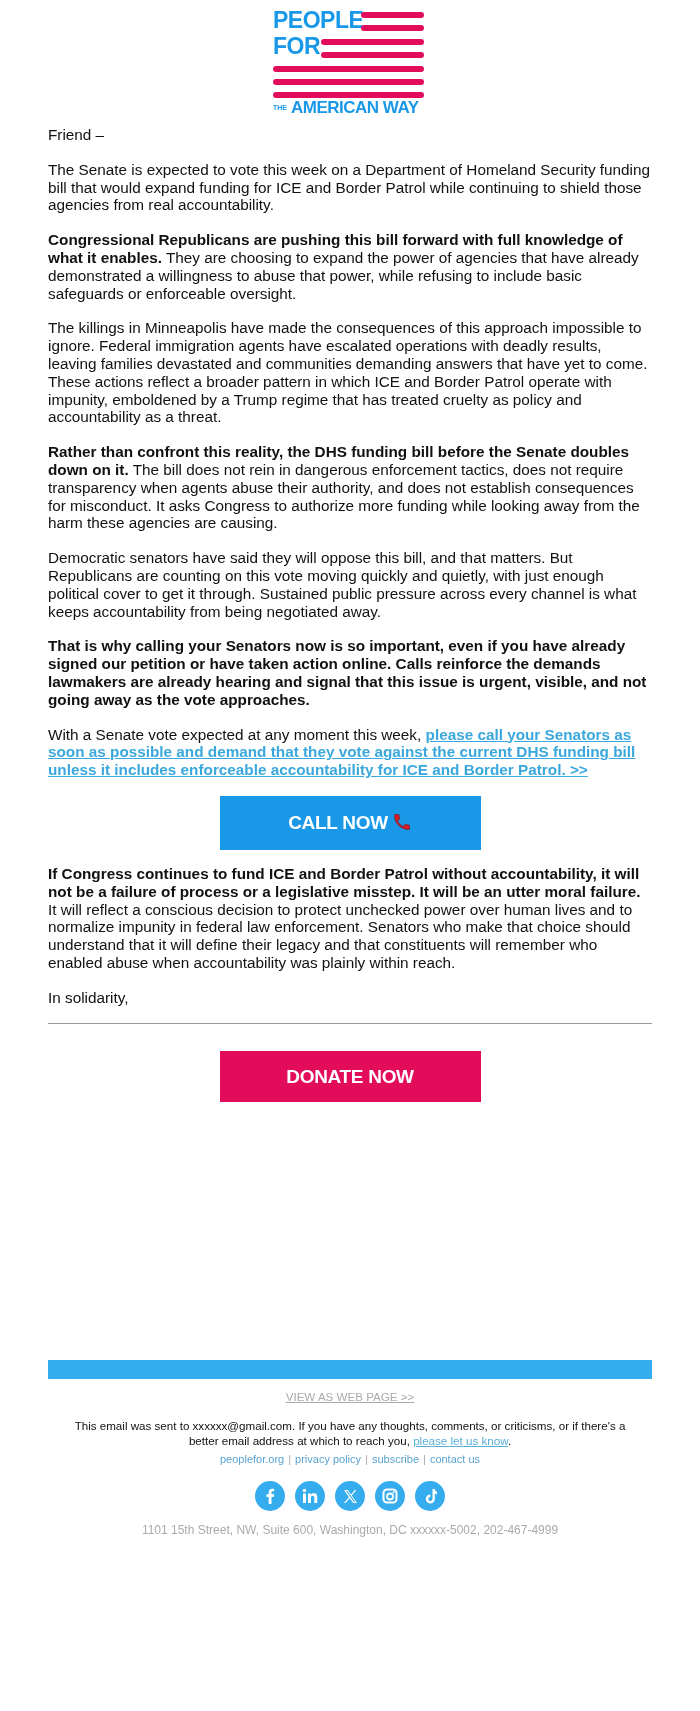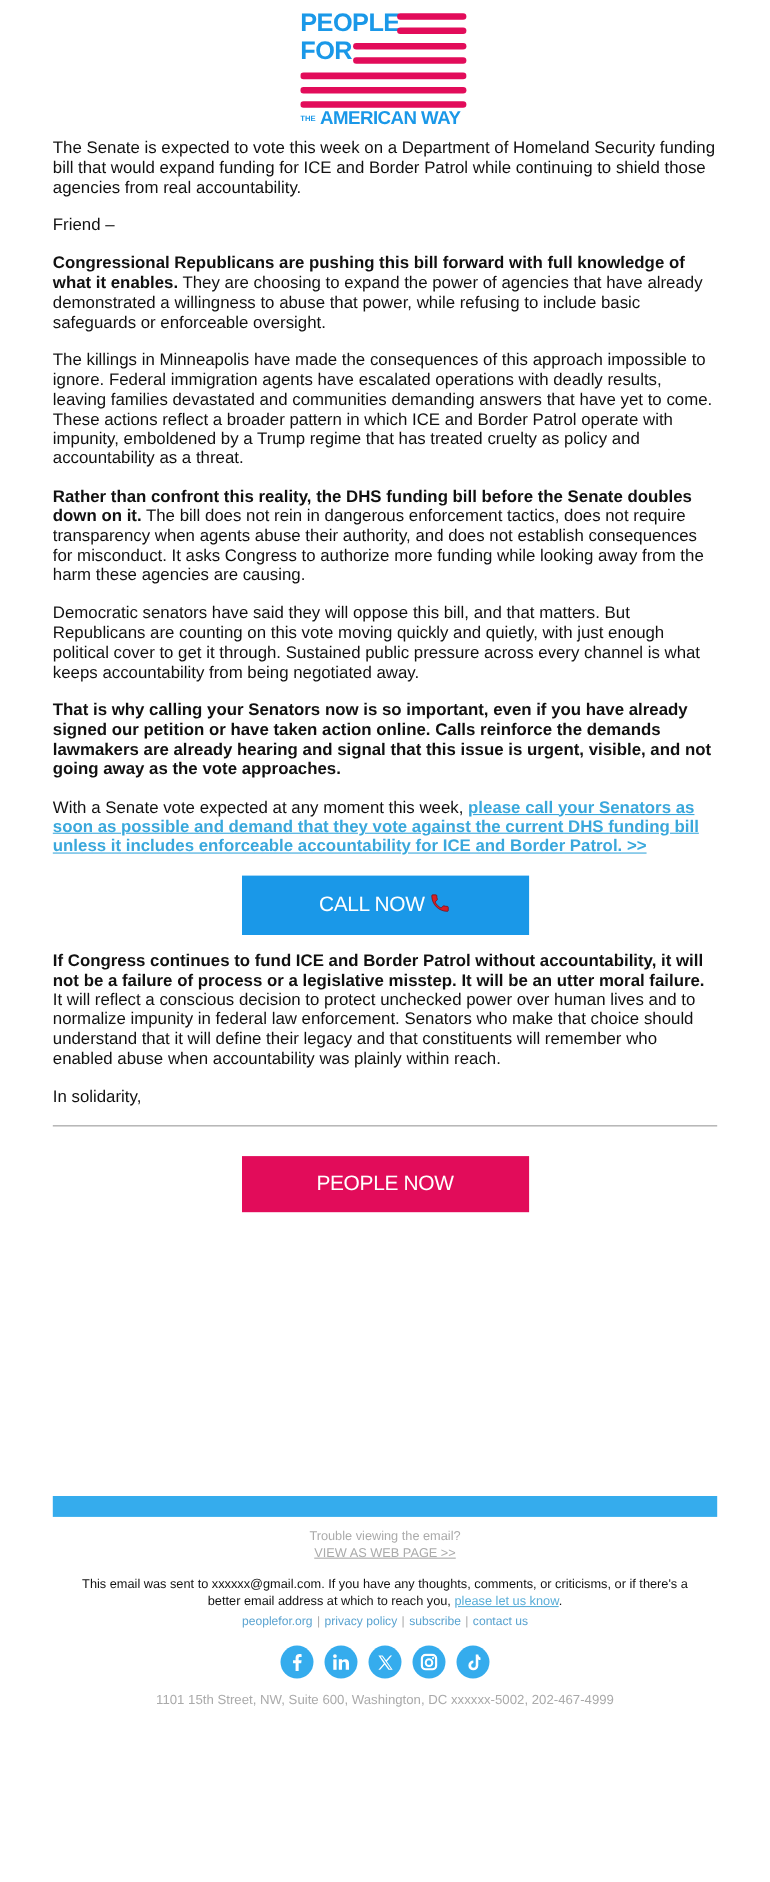--- a/index.html
+++ b/index.html
@@ -5,21 +5,21 @@
   * { box-sizing: border-box; margin: 0; padding: 0; }
   html, body { width: 700px; background: #ffffff; }
   body { font-family: "Liberation Sans", sans-serif; color: #111; }
   .wrap { width: 700px; position: relative; }
   .logo { display: block; margin: 6px auto 0; width: 155px; height: 112px; }
   .content { width: 604px; margin: 0 auto; padding-top: 8px; font-size: 15.3px; line-height: 17.8px; }
   .content p { margin-bottom: 17px; }
   .content b { font-weight: bold; }
   .bold-all { font-weight: bold; }
   .cta-link { color: #3aa8dc; font-weight: bold; text-decoration: underline; }
-  .btn { display: block; width: 261px; margin: 12px auto; color: #fff; font-weight: normal; font-size: 19px; text-align: center; text-decoration: none; letter-spacing: -0.3px; }
+  .btn { display: block; width: 261px; margin: 12px auto; color: #fff; font-weight: bold; font-size: 19px; text-align: center; text-decoration: none; letter-spacing: -0.3px; }
   .btn-call { background: #1a98e8; height: 54px; line-height: 54px; margin-top: 0; margin-bottom: 15px; }
   .btn-donate { background: #e20c5a; height: 51px; line-height: 51px; }
   .phone { display: inline-block; vertical-align: -3px; margin-left: 4px; }
   .hr { width: 604px; height: 1px; background: #9a9a9a; margin: 0 auto 27px; }
   .spacer { height: 246px; }
   .bluebar { width: 604px; height: 19px; background: #35aced; margin: 0 auto; }
   .footer { width: 604px; margin: 0 auto; text-align: center; font-size: 11.6px; line-height: 15px; color: #111; }
   .footer a { color: #5aaed8; text-decoration: underline; }
   .f1 { padding-top: 10px; }
   .f2 { color: #aaa; margin-top: 10px; }
@@ -50,48 +50,47 @@
       <rect x="88" y="19" width="63" height="6" rx="3"></rect>
       <rect x="48" y="33" width="103" height="6" rx="3"></rect>
       <rect x="48" y="46" width="103" height="6" rx="3"></rect>
       <rect x="0" y="60" width="151" height="6" rx="3"></rect>
       <rect x="0" y="73" width="151" height="6" rx="3"></rect>
       <rect x="0" y="86" width="151" height="6" rx="3"></rect>
     </g>
   </svg>
 
   <div class="content">
+    <p>Friend –</p>
     <p>The Senate is expected to vote this week on a Department of Homeland Security funding bill that would expand funding for ICE and Border Patrol while continuing to shield those agencies from real accountability.</p>
-    <p>Friend –</p>
     <p><b>Congressional Republicans are pushing this bill forward with full knowledge of what it enables.</b><span> They are choosing to expand the power of agencies that have already demonstrated a willingness to abuse that power, while refusing to include basic safeguards or enforceable oversight.</span></p>
     <p>The killings in Minneapolis have made the consequences of this approach impossible to ignore. Federal immigration agents have escalated operations with deadly results, leaving families devastated and communities demanding answers that have yet to come. These actions reflect a broader pattern in which ICE and Border Patrol operate with impunity, emboldened by a Trump regime that has treated cruelty as policy and accountability as a threat.</p>
     <p><b>Rather than confront this reality, the DHS funding bill before the Senate doubles down on it.</b><span> The bill does not rein in dangerous enforcement tactics, does not require transparency when agents abuse their authority, and does not establish consequences for misconduct. It asks Congress to authorize more funding while looking away from the harm these agencies are causing.</span></p>
     <p>Democratic senators have said they will oppose this bill, and that matters. But Republicans are counting on this vote moving quickly and quietly, with just enough political cover to get it through. Sustained public pressure across every channel is what keeps accountability from being negotiated away.</p>
     <p class="bold-all">That is why calling your Senators now is so important, even if you have already signed our petition or have taken action online. Calls reinforce the demands lawmakers are already hearing and signal that this issue is urgent, visible, and not going away as the vote approaches.</p>
     <p><span>With a Senate vote expected at any moment this week, </span><a class="cta-link" href="#">please call your Senators as soon as possible and demand that they vote against the current DHS funding bill unless it includes enforceable accountability for ICE and Border Patrol. &gt;&gt;</a></p>
 
     <a class="btn btn-call" href="#"><span>CALL NOW</span><svg class="phone" width="20" height="20" viewBox="0 0 24 24">
           <path d="M6.6 10.8c1.4 2.8 3.8 5.1 6.6 6.6l2.2-2.2c.3-.3.7-.4 1-.2 1.1.4 2.3.6 3.6.6.6 0 1 .4 1 1V20c0 .6-.4 1-1 1C10.6 21 3 13.4 3 4c0-.6.4-1 1-1h3.5c.6 0 1 .4 1 1 0 1.3.2 2.5.6 3.6.1.3 0 .7-.2 1L6.6 10.8z" fill="#d81f26" stroke="#7a0d10" stroke-width="0.8"></path>
         </svg></a>
 
     <p><b>If Congress continues to fund ICE and Border Patrol without accountability, it will not be a failure of process or a legislative misstep. It will be an utter moral failure.</b><span> It will reflect a conscious decision to protect unchecked power over human lives and to normalize impunity in federal law enforcement. Senators who make that choice should understand that it will define their legacy and that constituents will remember who enabled abuse when accountability was plainly within reach.</span></p>
     <p>In solidarity,</p>
   </div>
 
   <div class="hr"></div>
 
-  <a class="btn btn-donate" href="#">PEOPLE NOW</a>
+  <a class="btn btn-donate" href="#">DONATE NOW</a>
 
   <div class="spacer"></div>
 
   <div class="bluebar"></div>
 
   <div class="footer">
     <div class="f2">
-      <div>Trouble viewing the email?</div>
       <a href="#">VIEW AS WEB PAGE &gt;&gt;</a>
     </div>
     <div class="f3" style="padding:0 20px;"><span>This email was sent to xxxxxx@gmail.com. If you have any thoughts, comments, or criticisms, or if there's a better email address at which to reach you, </span><a href="#">please let us know</a><span>.</span></div>
 
     <div class="links">
       <a href="#">peoplefor.org</a><span class="sep">|</span><a href="#">privacy policy</a><span class="sep">|</span><a href="#">subscribe</a><span class="sep">|</span><a href="#">contact us</a>
     </div>
 
     <div class="social">
       <a class="ic" href="#">

